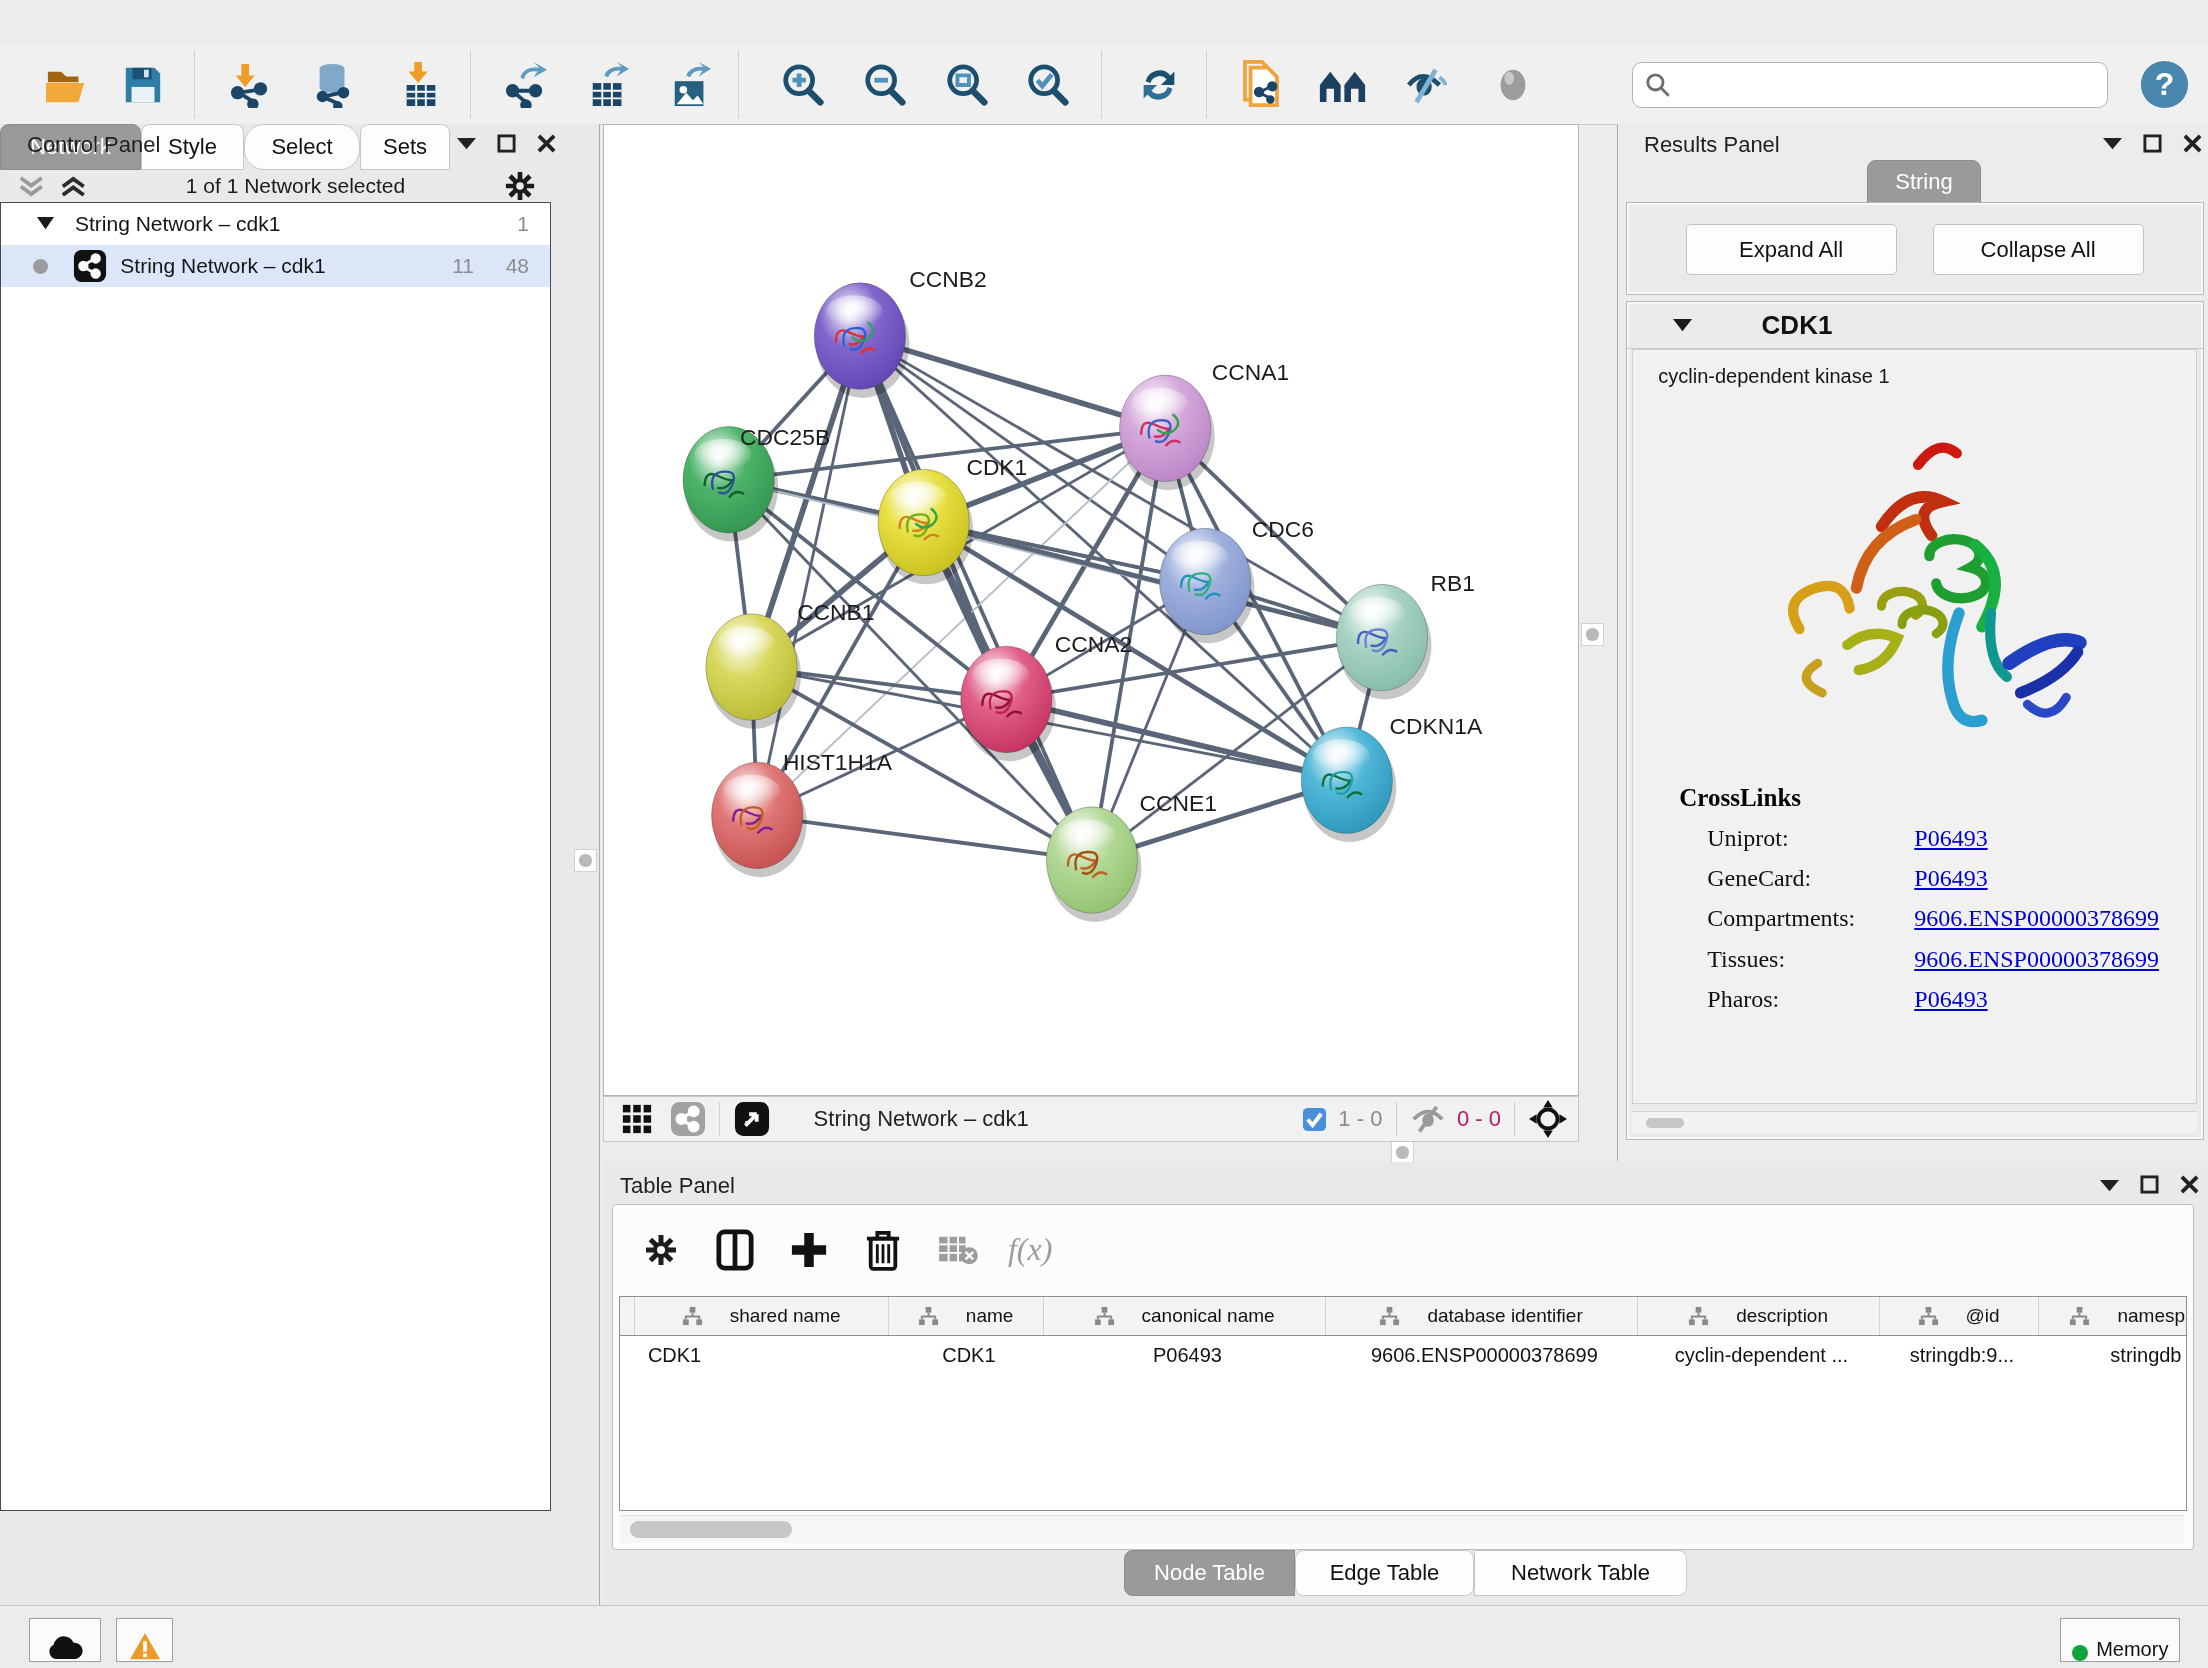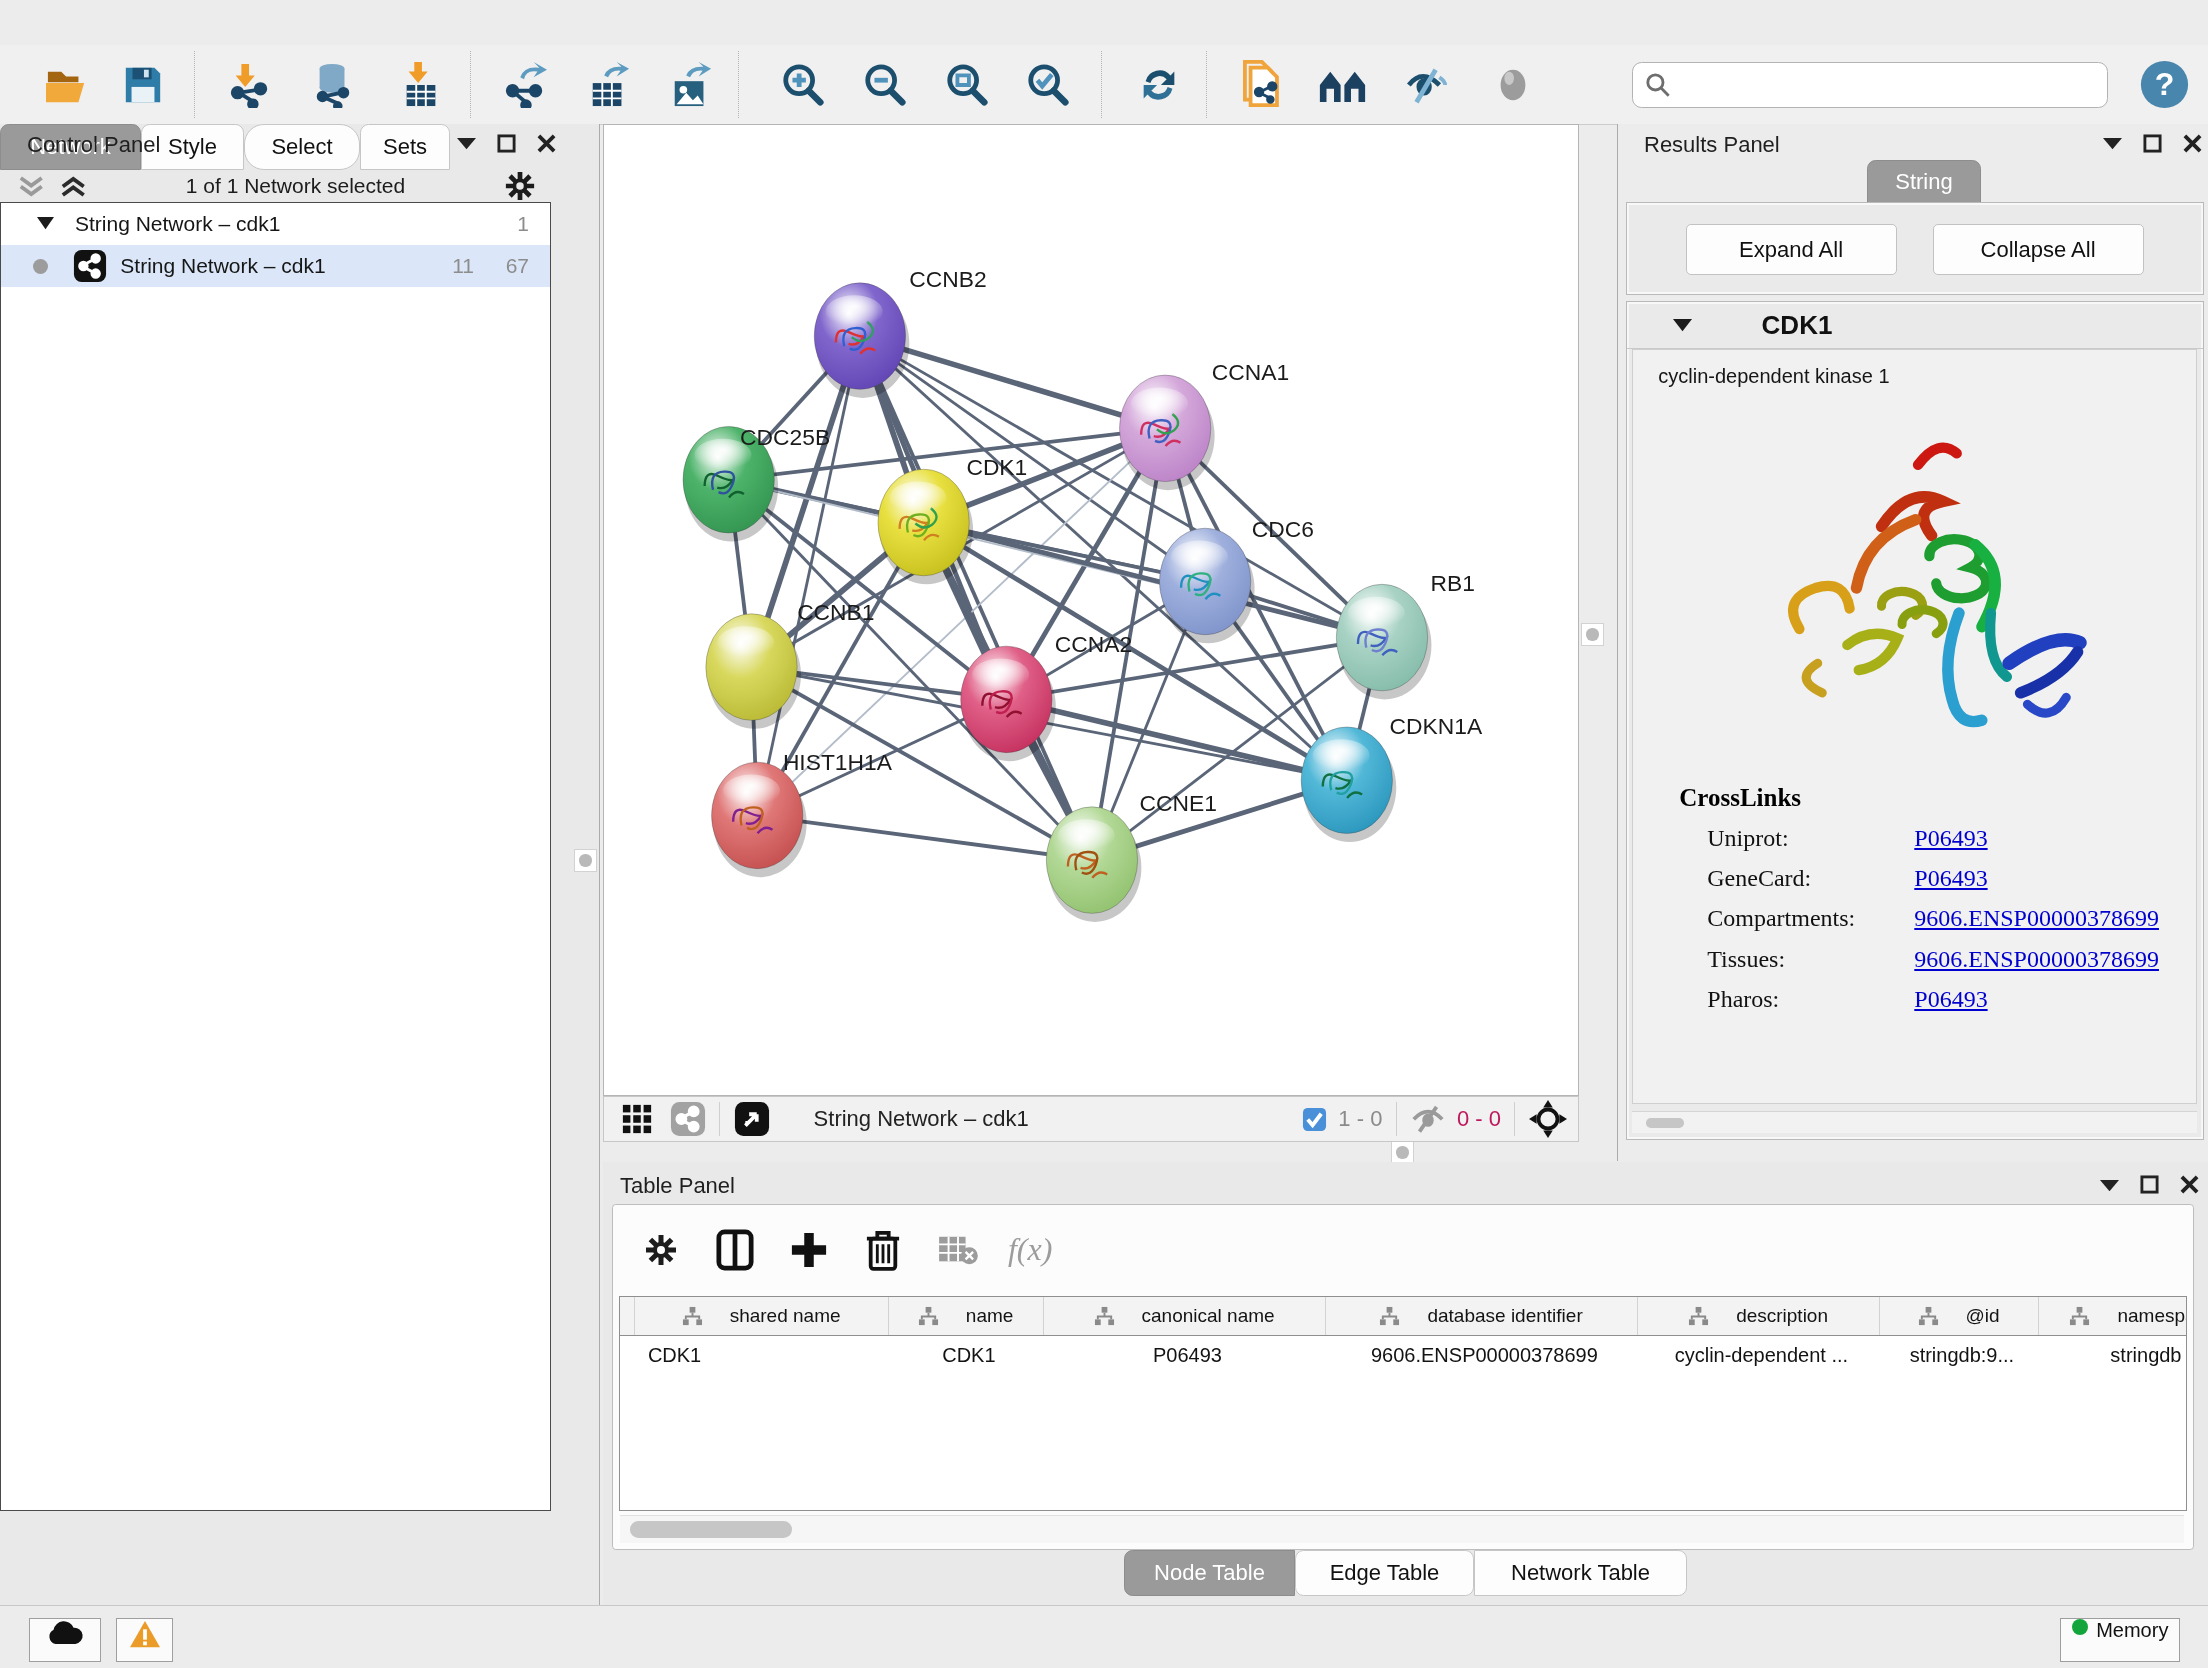--- a/index.html
+++ b/index.html
@@ -51,21 +51,21 @@
   #tbl{left:6.7px;top:91px;width:1566px;height:213px;border:1px solid #8f8f8f;overflow:hidden;background:#fff;}
   #tbl-hdr{display:flex;height:38px;background:#f3f3f3;border-bottom:1.9px solid #8f8f8f;}
   .th{display:flex;align-items:center;justify-content:center;gap:27px;font-size:19px;color:#131313;border-right:1px solid #d2d2d2;box-sizing:border-box;flex:none;}
   #tbl-row{display:flex;height:38px;align-items:center;font-size:20px;color:#131313;}
   .td{flex:none;box-sizing:border-box;padding-left:5.7px;display:flex;justify-content:center;}
   #tp-scroll{left:7.6px;top:310px;width:1564px;height:27px;background:#f6f6f6;border-top:1px solid #e0e0e0;}
   #tp-thumb{left:9.5px;top:4.8px;width:162px;height:17px;border-radius:8.6px;background:#c6c6c6;}
   #tp-tabs{left:521px;top:388px;display:flex;}
   
   #statusbar{left:0;top:1605px;width:2208px;height:63px;background:#ececec;border-top:1.9px solid #c9c9c9;}
-  .sb-btn{top:12.4px;height:42px;background:#fbfbfb;border:1.9px solid #9f9f9f;display:flex;align-items:flex-start;justify-content:center;}
+  .sb-btn{top:12.4px;height:42px;background:#fbfbfb;border:1.9px solid #9f9f9f;display:flex;align-items:flex-end;justify-content:center;}
   svg{display:block;}
   .lbl{font-size:24px;fill:#1b1b1b;font-family:"Liberation Sans",sans-serif;}
 </style>
 </head>
 <body>
 
 <div id="window">
 
 
   <div id="toolbar" class="abs">
@@ -288,21 +288,21 @@
             <rect x="1" y="1" width="34" height="34" rx="8" fill="#111"></rect>
             <g stroke="#fff" stroke-width="3" fill="#fff">
               <circle cx="24" cy="10" r="4"></circle>
               <circle cx="11" cy="18" r="4"></circle>
               <circle cx="24" cy="26" r="4"></circle>
               <path d="M13 16l9-5M13 20l9 5" fill="none"></path>
             </g>
           </svg>
         <span style="margin-left:13.3px">String Network – cdk1</span>
         <span class="gray-num" style="position:absolute;right:76px">11</span>
-        <span class="gray-num" style="position:absolute;right:21px">67</span>
+        <span class="gray-num" style="position:absolute;right:21px">48</span>
       </div>
     </div>
   </div>
 
   <div class="handle abs" style="left:574px;top:849px">
       <i></i>
     </div>
   <div class="handle abs" style="left:1581px;top:623px">
       <i></i>
     </div>

